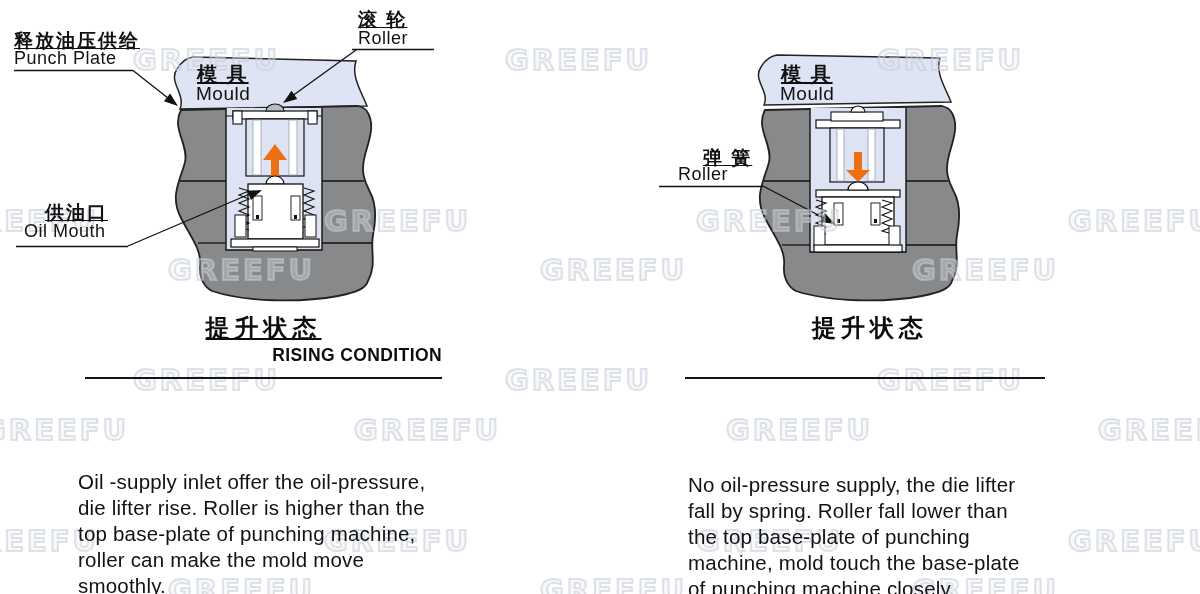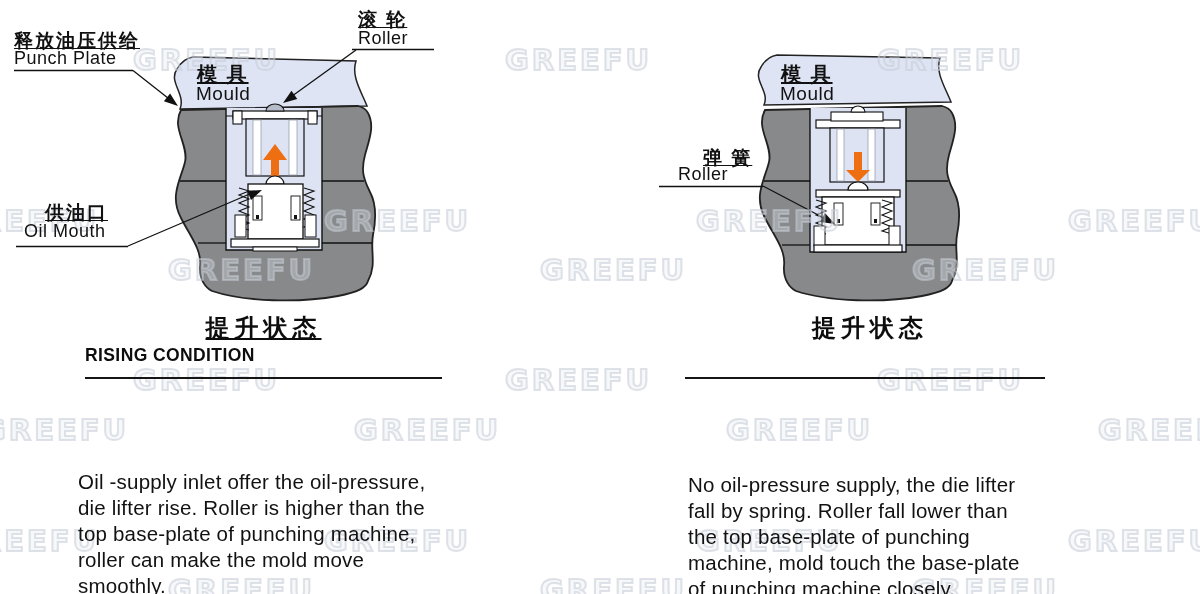--- a/index.html
+++ b/index.html
@@ -8,21 +8,21 @@
   #diagram-svg{position:absolute;left:0;top:0;z-index:1;}
   .wm{position:absolute;z-index:3;font-family:"DejaVu Sans",sans-serif;font-weight:bold;
       font-size:29px;letter-spacing:3px;line-height:1;white-space:nowrap;
       color:rgba(228,232,240,0.32);-webkit-text-stroke:2px rgba(196,202,214,0.55);
       pointer-events:none;}
   .txt{position:absolute;z-index:4;white-space:nowrap;}
   .cjk{font-weight:600;letter-spacing:2px;font-size:19px;color:#111;text-decoration:underline;}
   .eng{font-size:18px;letter-spacing:0.5px;color:#111;}
   .title-box{position:absolute;z-index:4;text-align:center;}
   .title-cn{font-size:24px;font-weight:700;letter-spacing:5px;color:#0d0d0d;}
-  .title-en{position:absolute;z-index:4;text-align:left;font-size:17.5px;font-weight:700;
+  .title-en{position:absolute;z-index:4;text-align:right;font-size:17.5px;font-weight:700;
             letter-spacing:0.4px;color:#0d0d0d;}
   .divider{position:absolute;z-index:4;height:2px;background:#151515;}
   .para{position:absolute;z-index:4;white-space:pre-line;color:#121212;}
   .para-zh{font-size:21px;line-height:30px;text-indent:2em;letter-spacing:0.4px;}
   .para-zh-r{line-height:32px;}
   .para-en{font-size:20.5px;line-height:26px;letter-spacing:0.2px;}
 </style>
 </head>
 <body>
 

